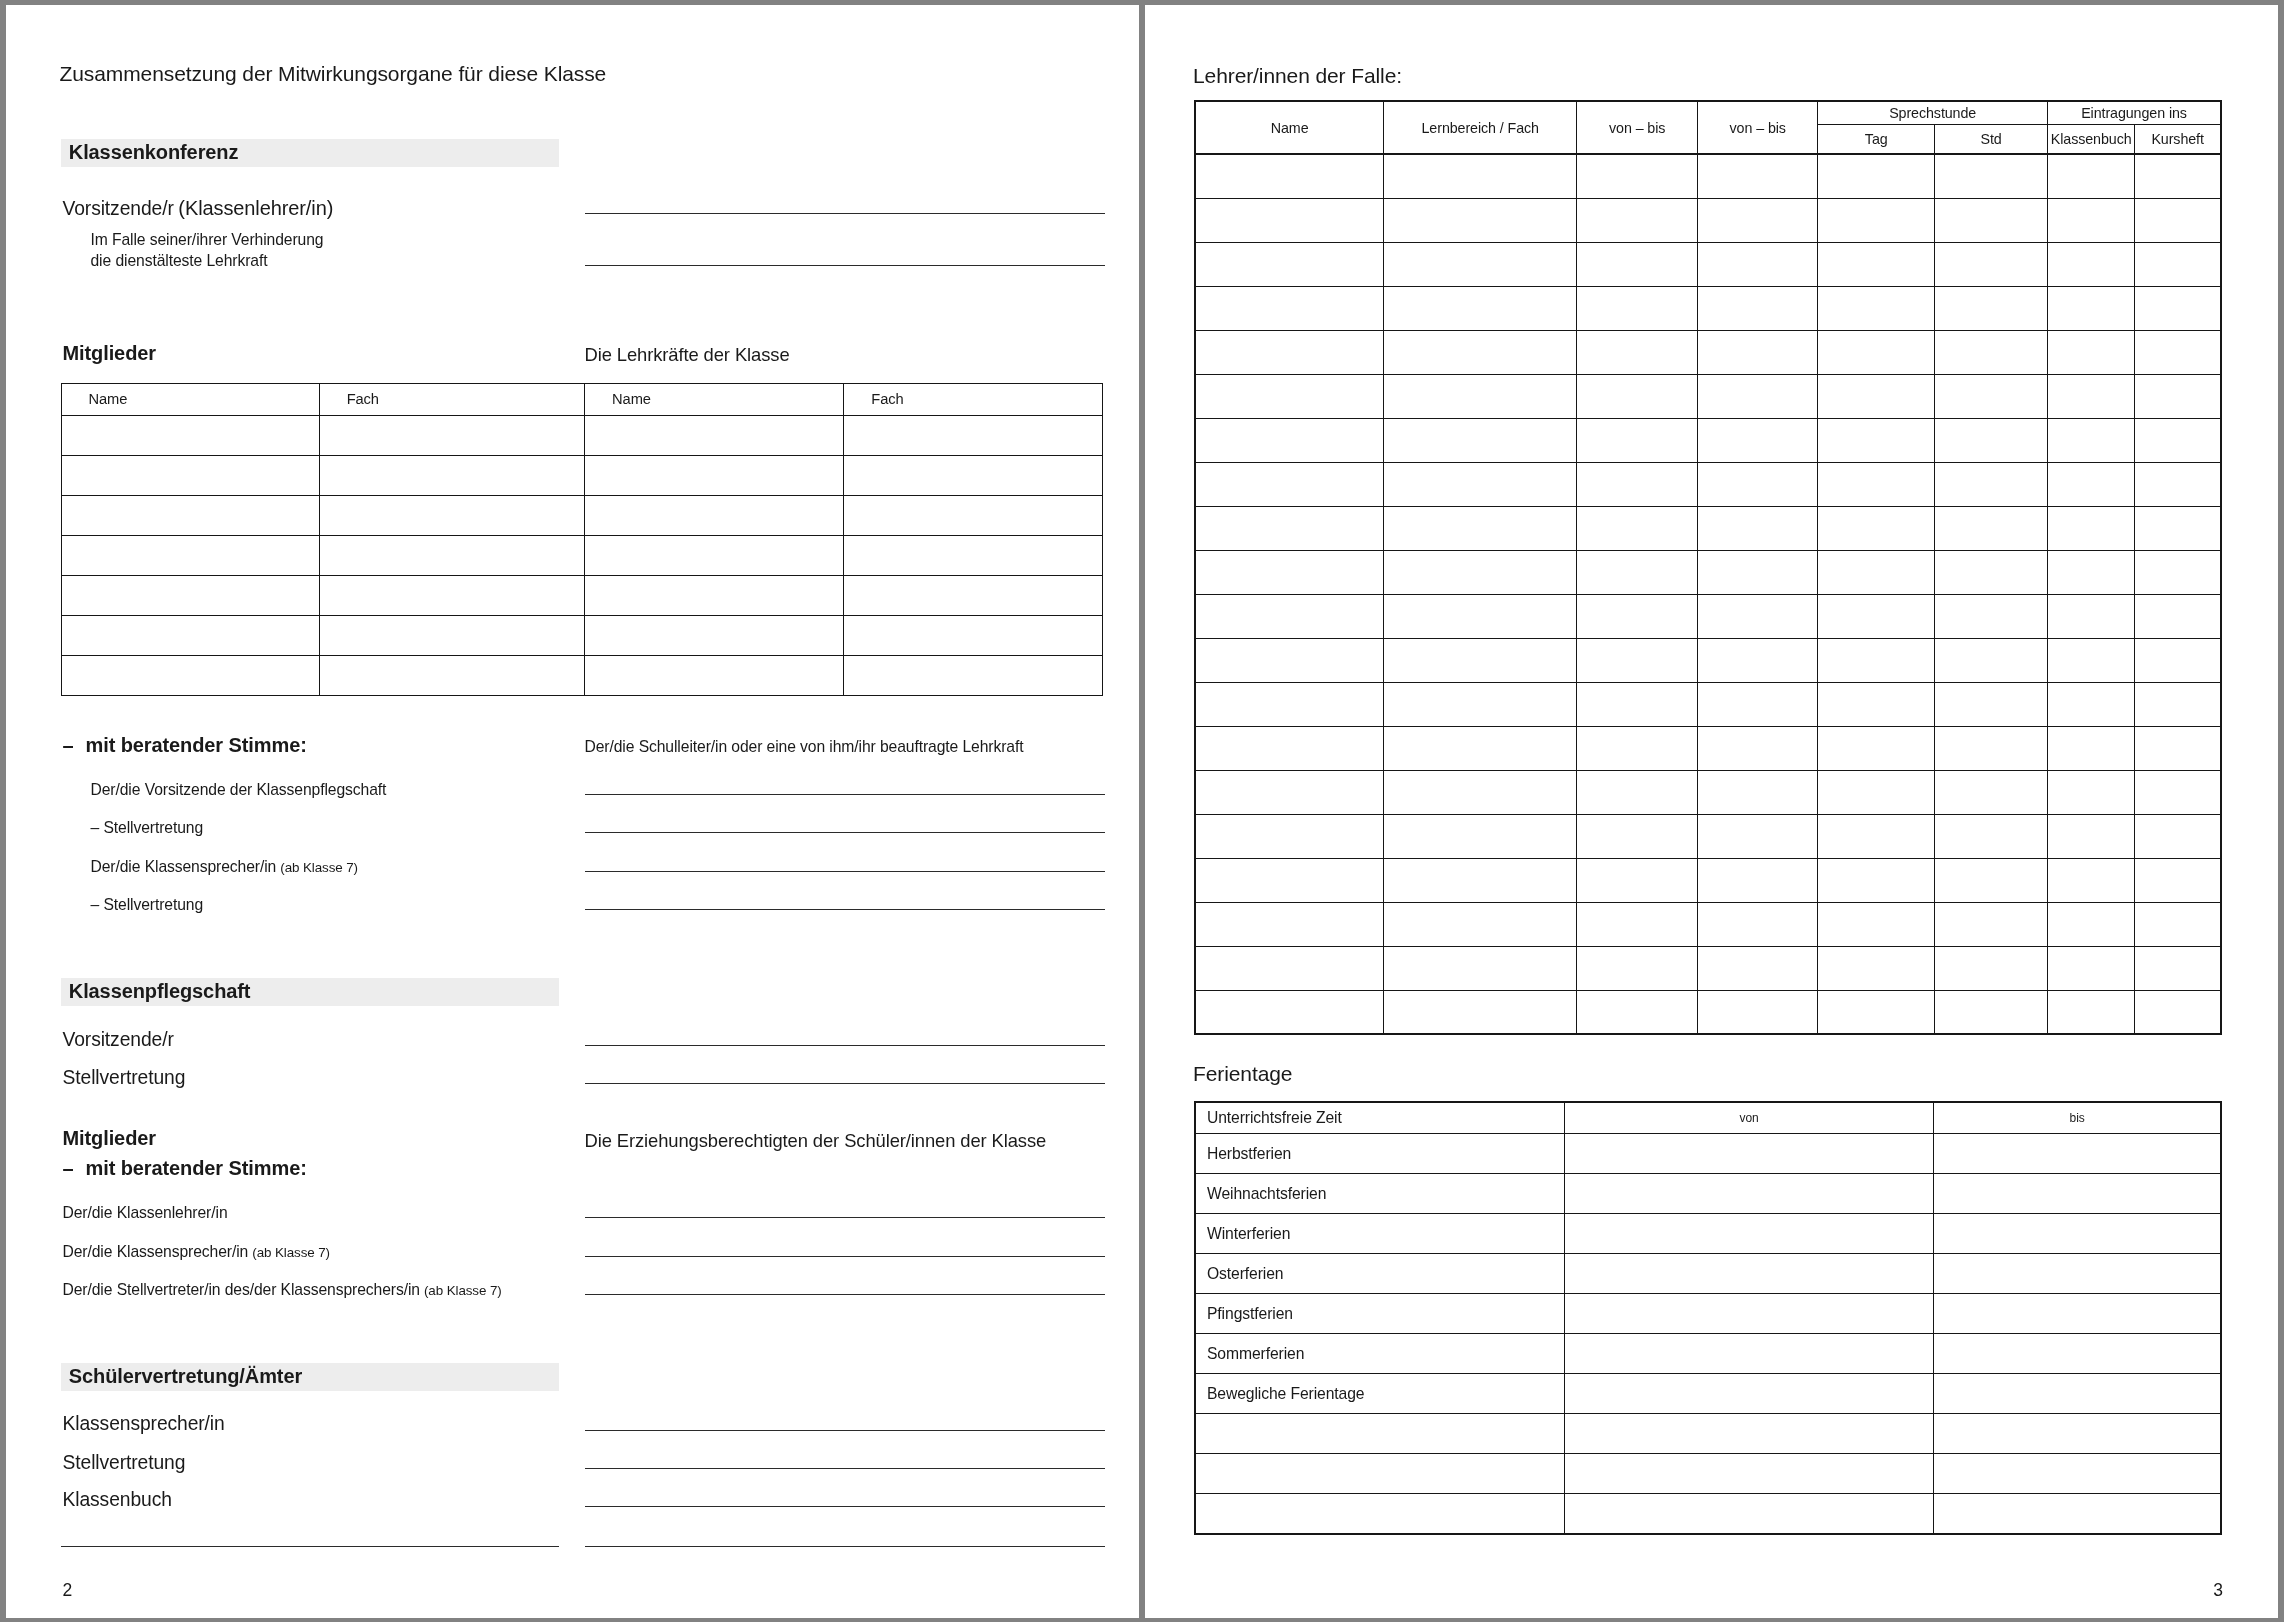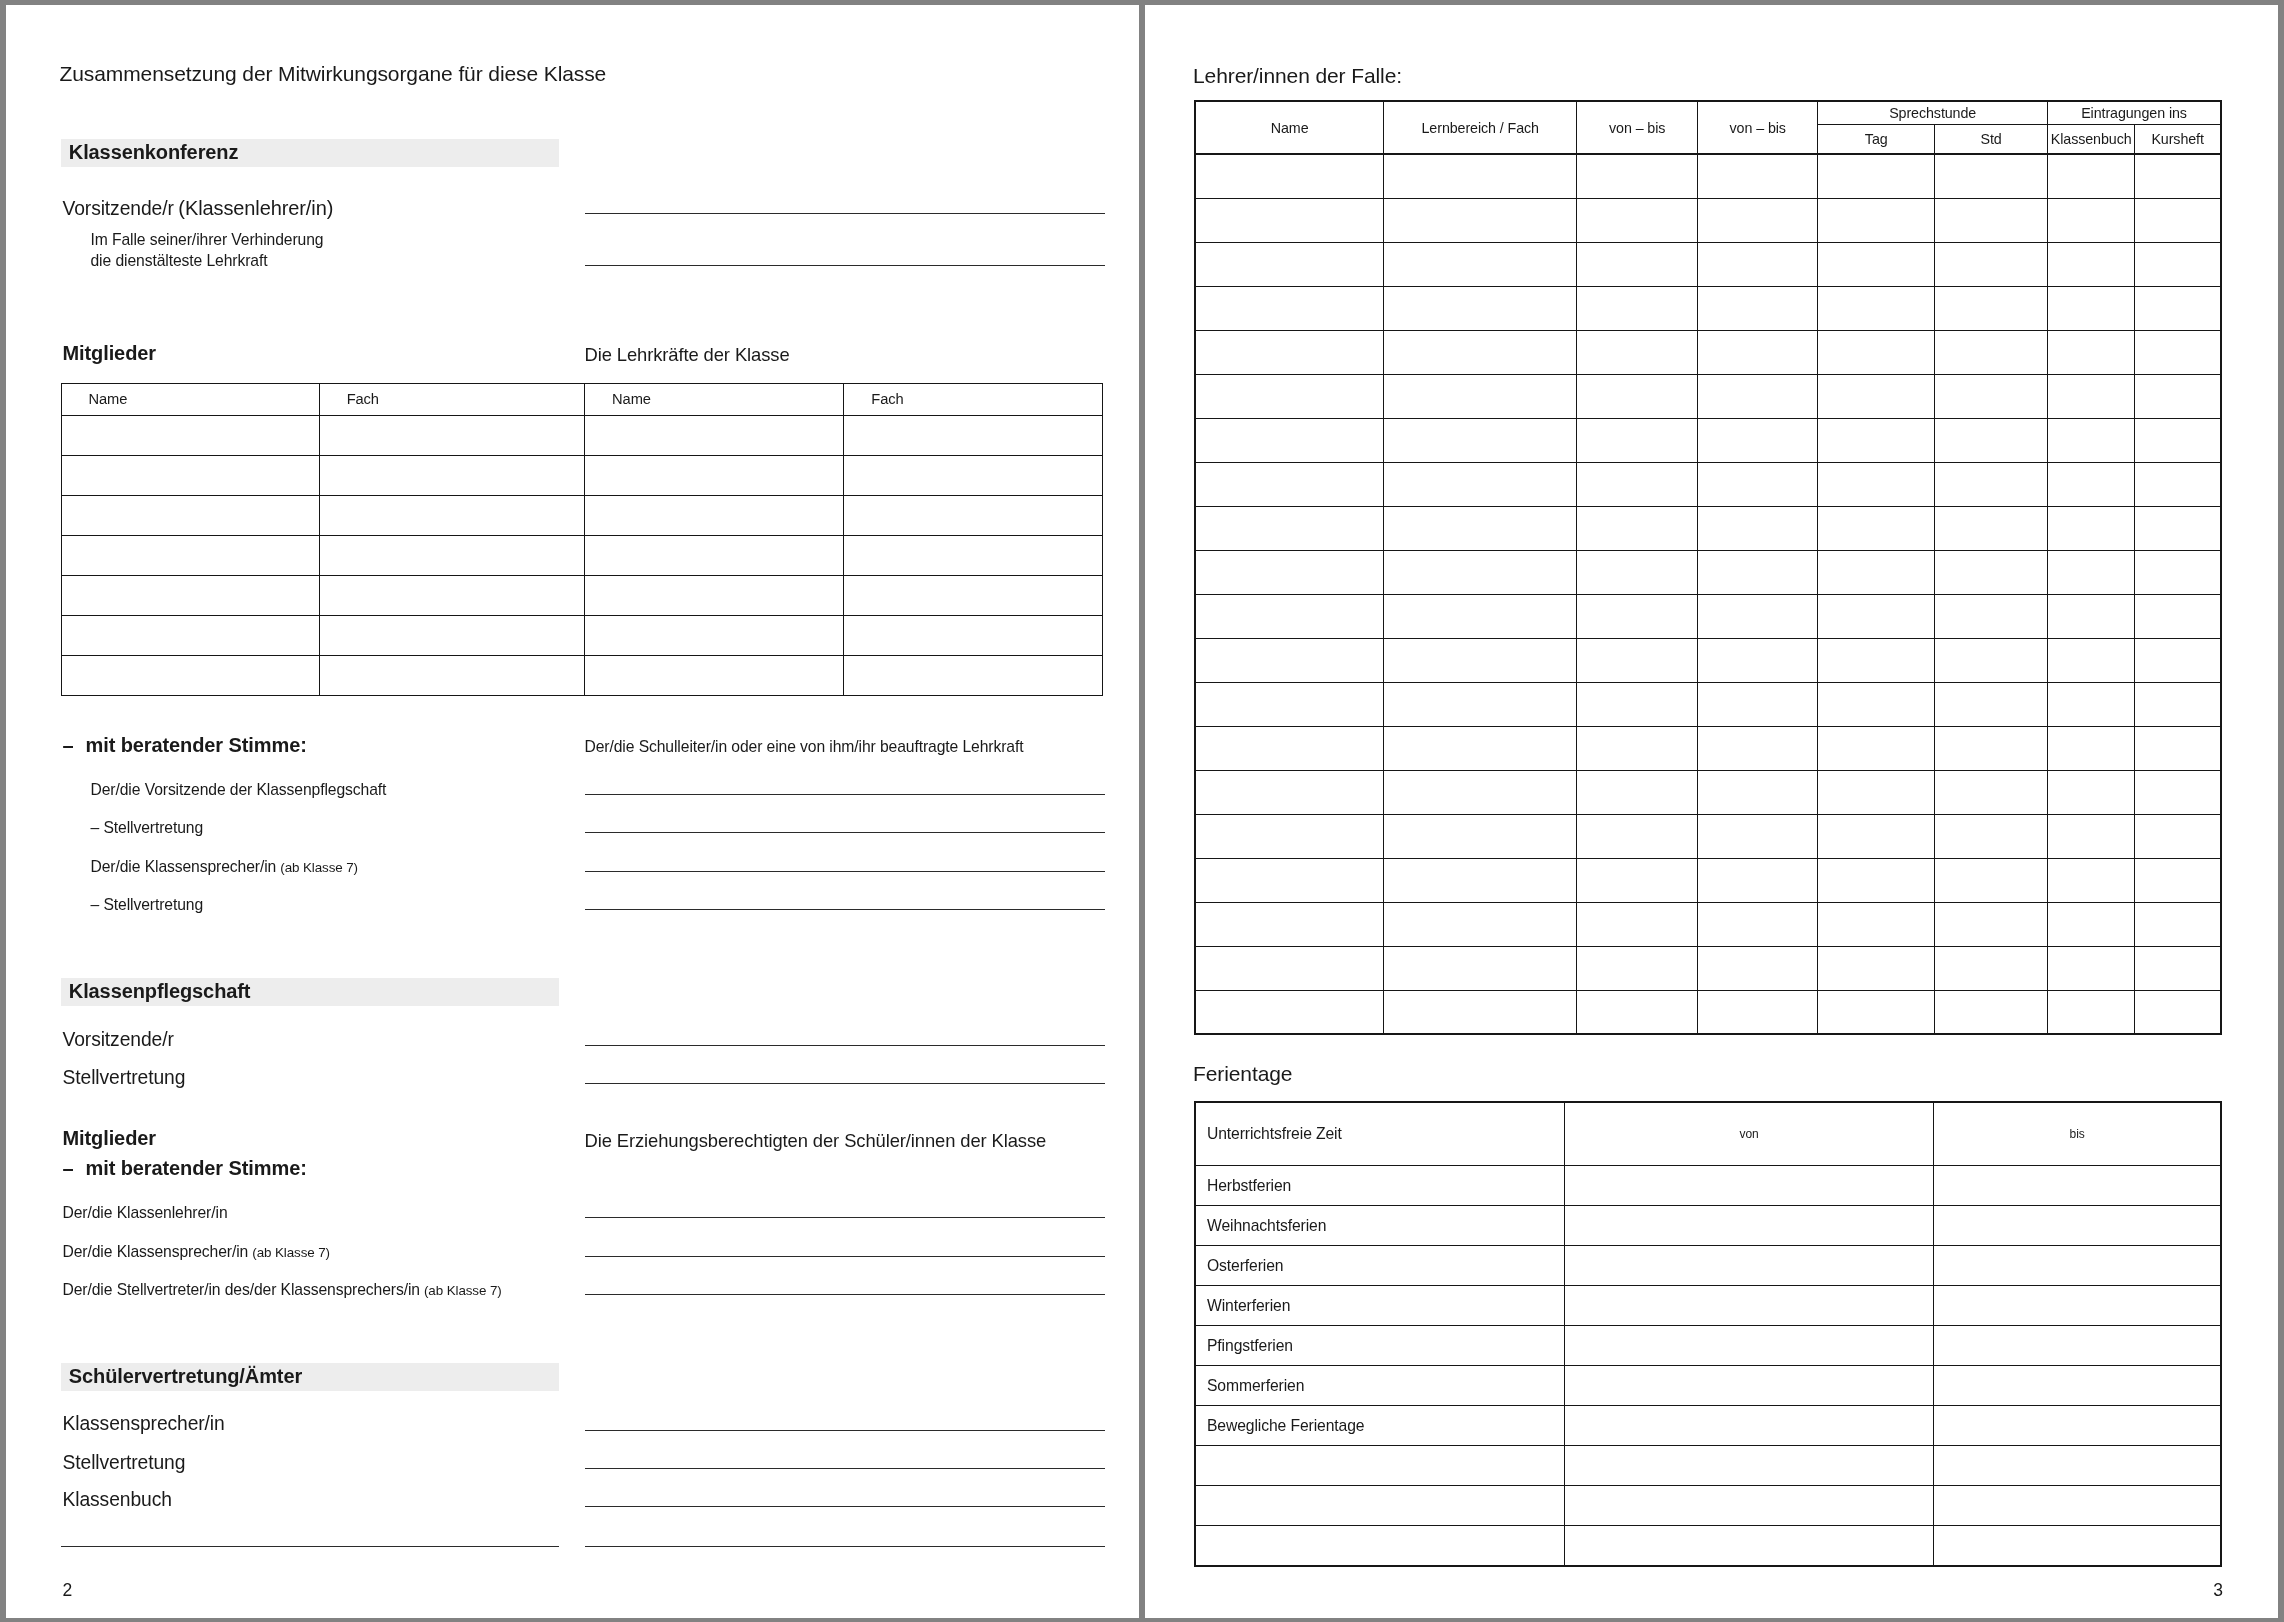--- a/index.html
+++ b/index.html
@@ -50,21 +50,21 @@
   .teachers thead tr.srow { height: 29.5px; }
   .teachers tbody tr { height: 44px; }
   .teachers tbody tr:first-child td { border-top: 2.3px solid #161616; }
   .teachers th { font-weight: 400; font-size: 14.3px; text-align: center; vertical-align: middle; }
   .thick-l { border-left: 1.8px solid #161616 !important; }
 
   
   .fer-wrap { position: absolute; left: 49px; top: 1096px; width: 1028px; }
   .fer, .fer th, .fer td { border: 0.9px solid #161616; }
   .fer { border-width: 2.3px; }
-  .fer thead tr { height: 64px; }
+  .fer thead tr { height: 32px; }
   .fer tbody tr { height: 40px; }
   .fer tbody tr:first-child td { border-top: 1.8px solid #161616; }
   .fer th { font-weight: 400; font-size: 12px; text-align: center; vertical-align: middle; }
   .fer th.first, .fer td.row-label { text-align: left; padding-left: 11px; font-size: 15.7px; }
 </style>
 </head>
 <body>
 
 <div class="page page-left">
 
@@ -486,26 +486,26 @@
             <td class="row-label">Herbstferien</td>
             <td></td>
             <td></td>
           </tr>
           <tr>
             <td class="row-label">Weihnachtsferien</td>
             <td></td>
             <td></td>
           </tr>
           <tr>
+            <td class="row-label">Winterferien</td>
+            <td></td>
+            <td></td>
+          </tr>
+          <tr>
             <td class="row-label">Osterferien</td>
-            <td></td>
-            <td></td>
-          </tr>
-          <tr>
-            <td class="row-label">Winterferien</td>
             <td></td>
             <td></td>
           </tr>
           <tr>
             <td class="row-label">Pfingstferien</td>
             <td></td>
             <td></td>
           </tr>
           <tr>
             <td class="row-label">Sommerferien</td>

